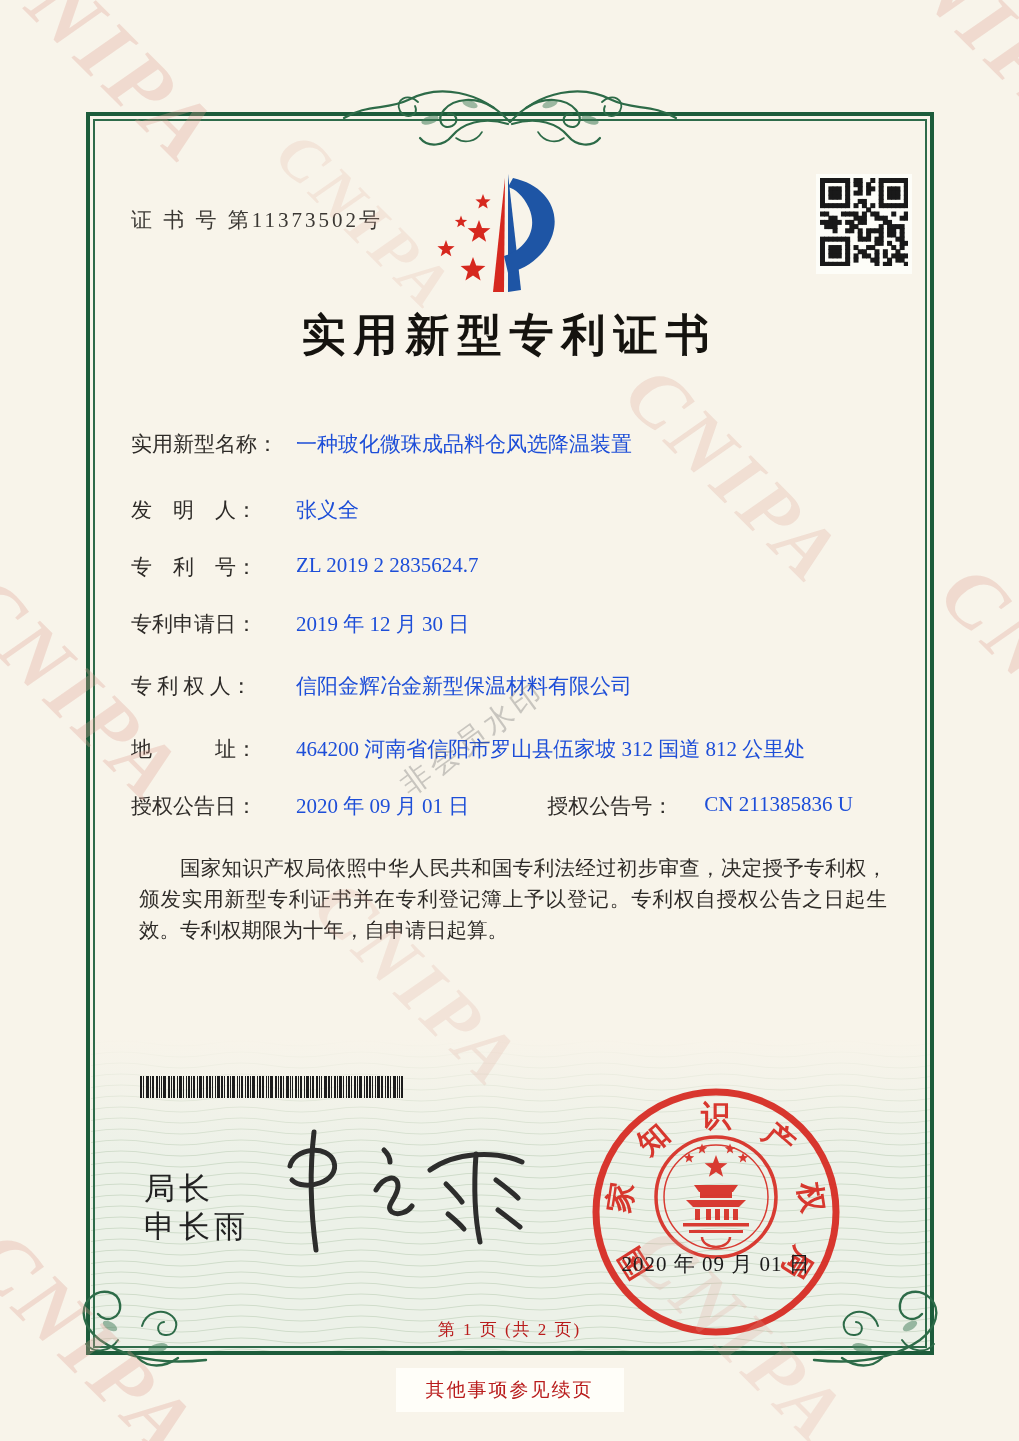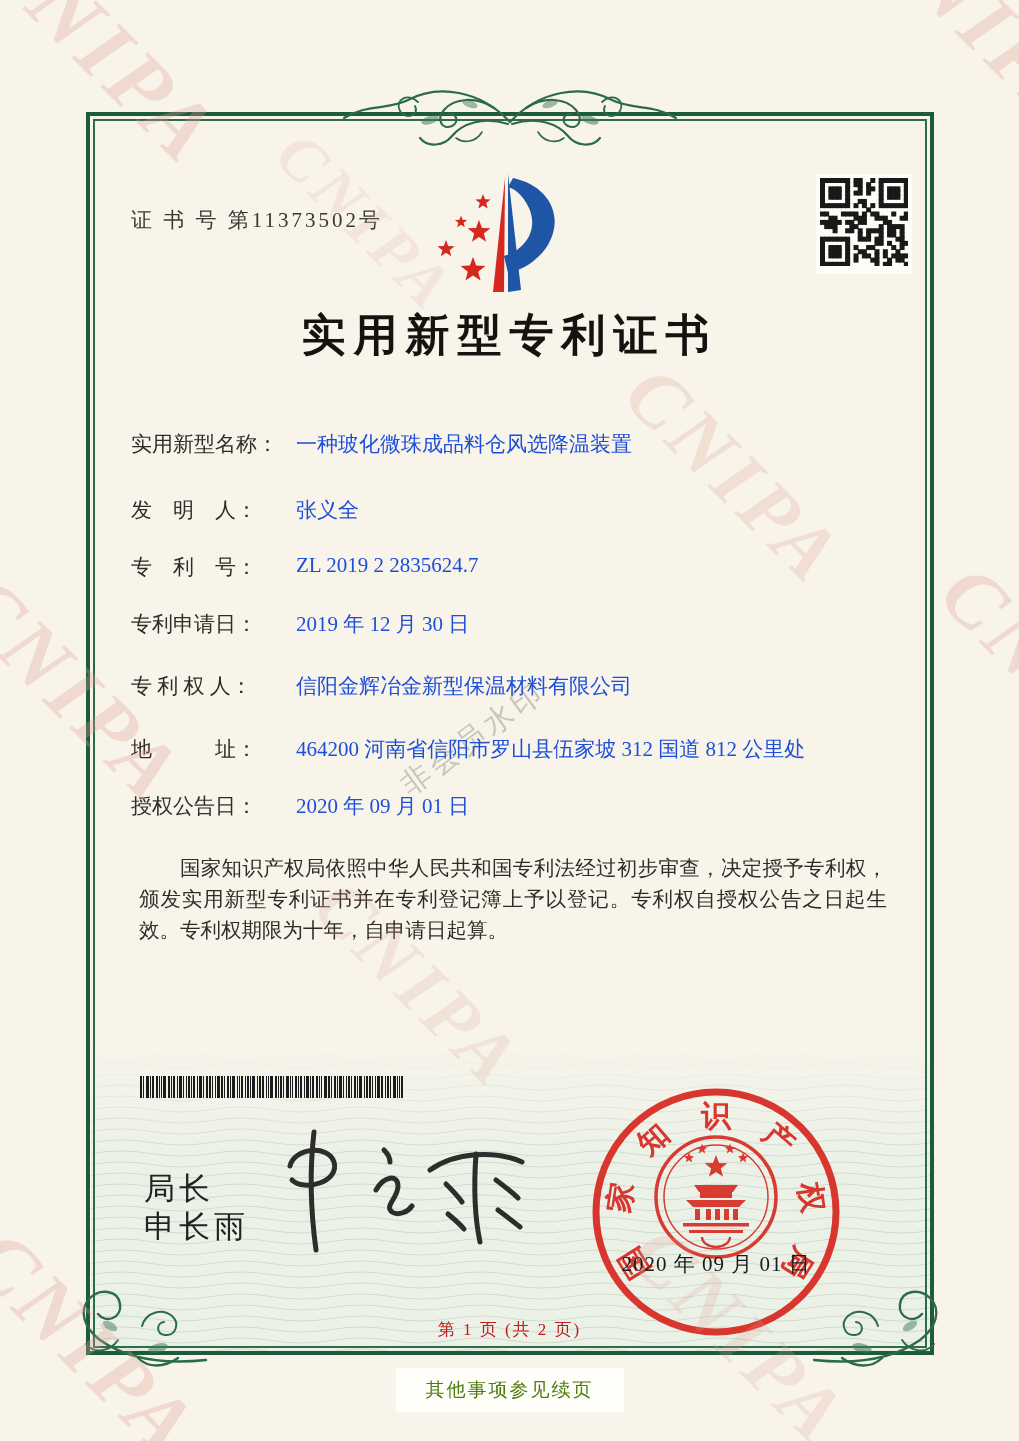--- a/index.html
+++ b/index.html
@@ -35,21 +35,21 @@
   .barcode-box{left:140px;top:1076px;z-index:4;}
   .signer{left:144px;z-index:4;font-family:Liberation Mono, monospace;
     font-size:31px;letter-spacing:4px;color:#222;}
   .signature{left:280px;top:1126px;z-index:4;}
   .seal{left:589px;top:1085px;width:254px;height:254px;z-index:4;}
   .seal-ch{position:absolute;left:50%;top:50%;font-size:30px;font-weight:700;color:#d6281f;opacity:.92;}
   .seal-date{left:594px;top:1250px;width:244px;text-align:center;font-size:21px;
     letter-spacing:1px;color:#1b1b1b;z-index:5;}
   .page-info{left:0;top:1318px;width:100%;text-align:center;font-size:17px;letter-spacing:2px;color:#b91c1c;z-index:4;}
   .cont-note{left:50%;top:1368px;transform:translateX(-50%);background:#fffef9;
-    padding:9px 30px;font-size:19px;letter-spacing:2px;color:#4d7c0f;z-index:4;}
+    padding:9px 30px;font-size:19px;letter-spacing:2px;color:#b91c1c;z-index:4;}
   
   .wm{font-style:italic;font-weight:700;letter-spacing:6px;color:rgba(221,160,145,.30);
     transform:rotate(45deg);z-index:5;pointer-events:none;white-space:nowrap;}
   .wm-gray{font-size:30px;letter-spacing:4px;color:rgba(100,100,100,.32);
     transform:rotate(-36deg);z-index:5;pointer-events:none;white-space:nowrap;
     font-family:"Liberation Sans","DejaVu Sans",sans-serif;}
   .orn{z-index:4;pointer-events:none;}
 </style>
 </head>
 <body>
@@ -378,20 +378,24 @@
 <div class="abs row" style="top:735px">
   <span class="lbl">地　　　址：</span>
   <span class="val">464200 河南省信阳市罗山县伍家坡 312 国道 812 公里处</span>
 </div>
 
 <div class="abs" style="left:131px;top:792px;width:780px;z-index:4;display:flex;">
   <div class="grant-pair">
     <span class="lbl" style="flex-basis:148px">授权公告日：</span>
     <span class="val">2020 年 09 月 01 日</span>
   </div>
+  <div class="grant-pair" style="margin-left:78px">
+    <span class="lbl" style="flex-basis:140px">授权公告号：</span>
+    <span class="val">CN 211385836 U</span>
+  </div>
 </div>
 
 <div class="abs paras">
   <p>国家知识产权局依照中华人民共和国专利法经过初步审查，决定授予专利权，颁发实用新型专利证书并在专利登记簿上予以登记。专利权自授权公告之日起生效。专利权期限为十年，自申请日起算。</p>
 </div>
 
 <div class="abs barcode-box">
   <svg id="barcode" width="268" height="22" xmlns="http://www.w3.org/2000/svg">
       <rect x="0" y="0" width="2" height="22" fill="#1c1c1c"></rect>
       <rect x="3" y="0" width="1" height="22" fill="#1c1c1c"></rect>

